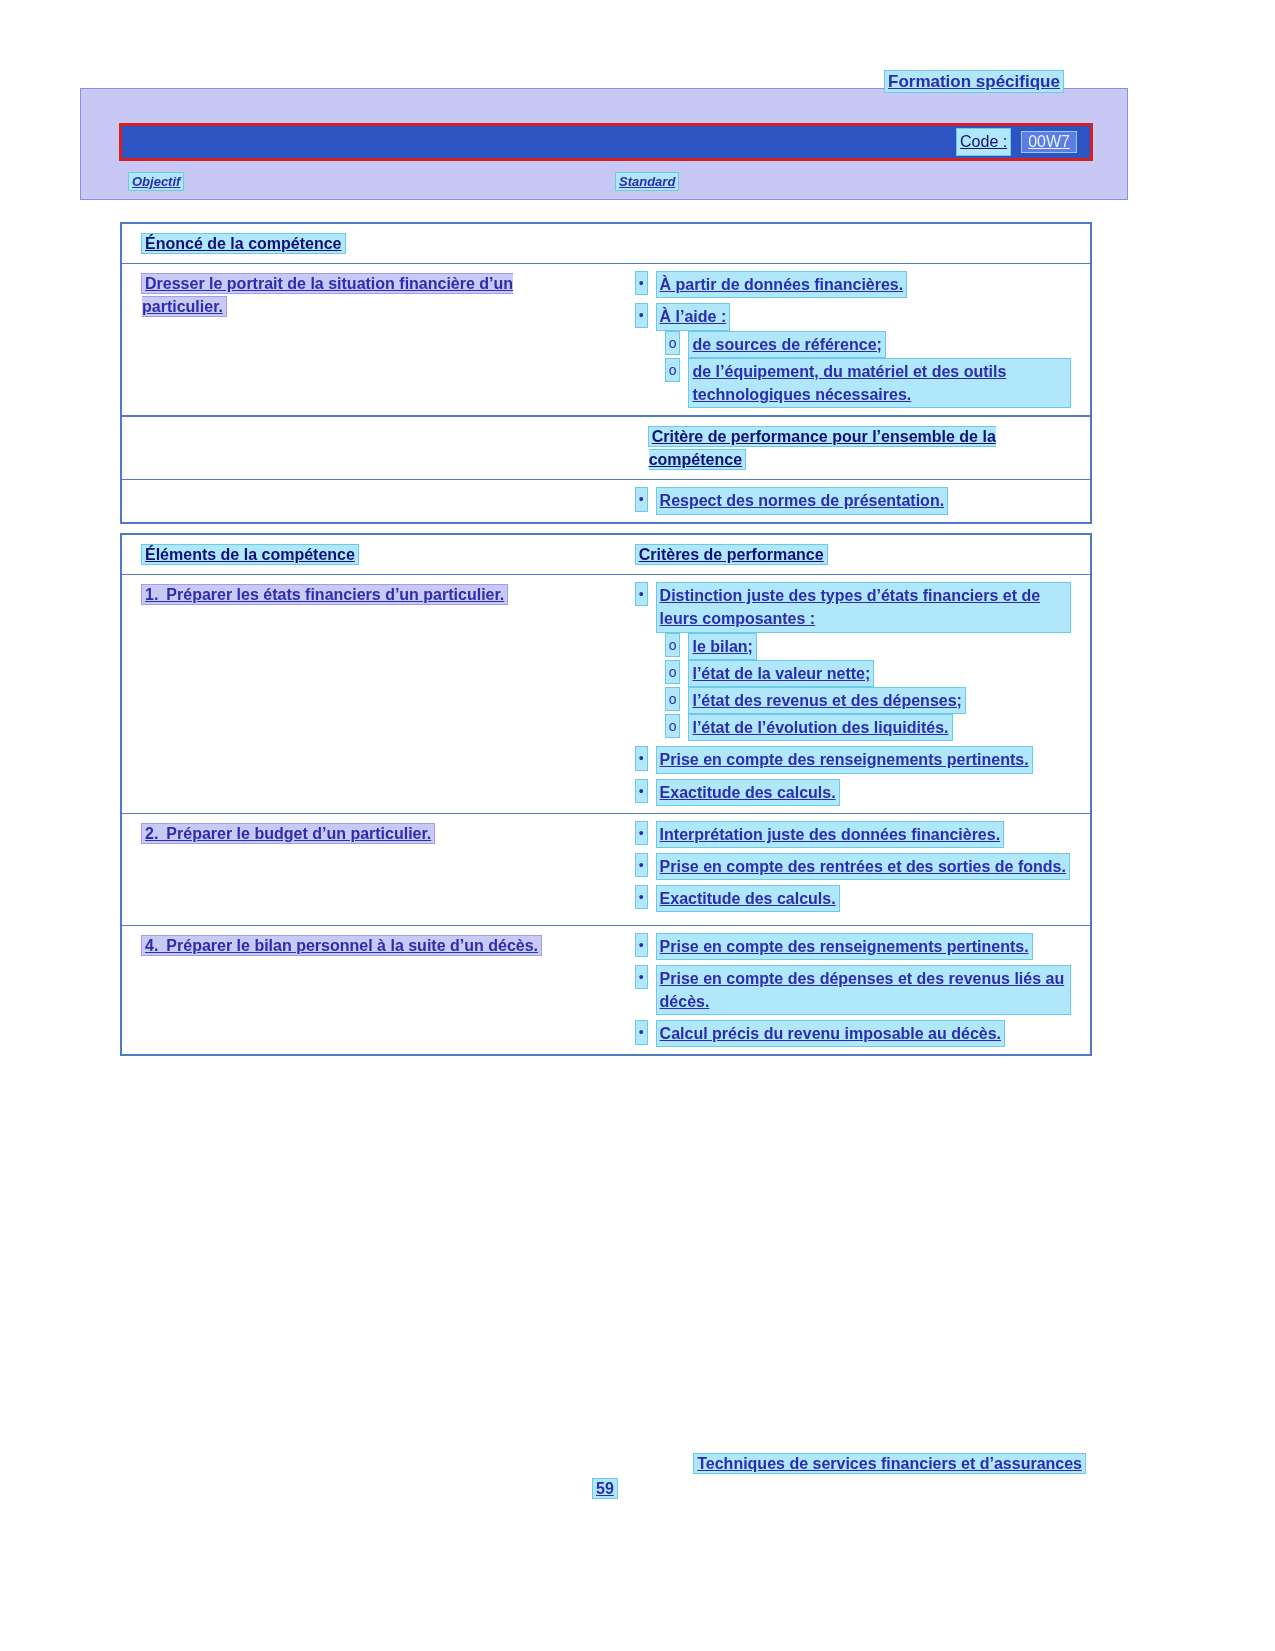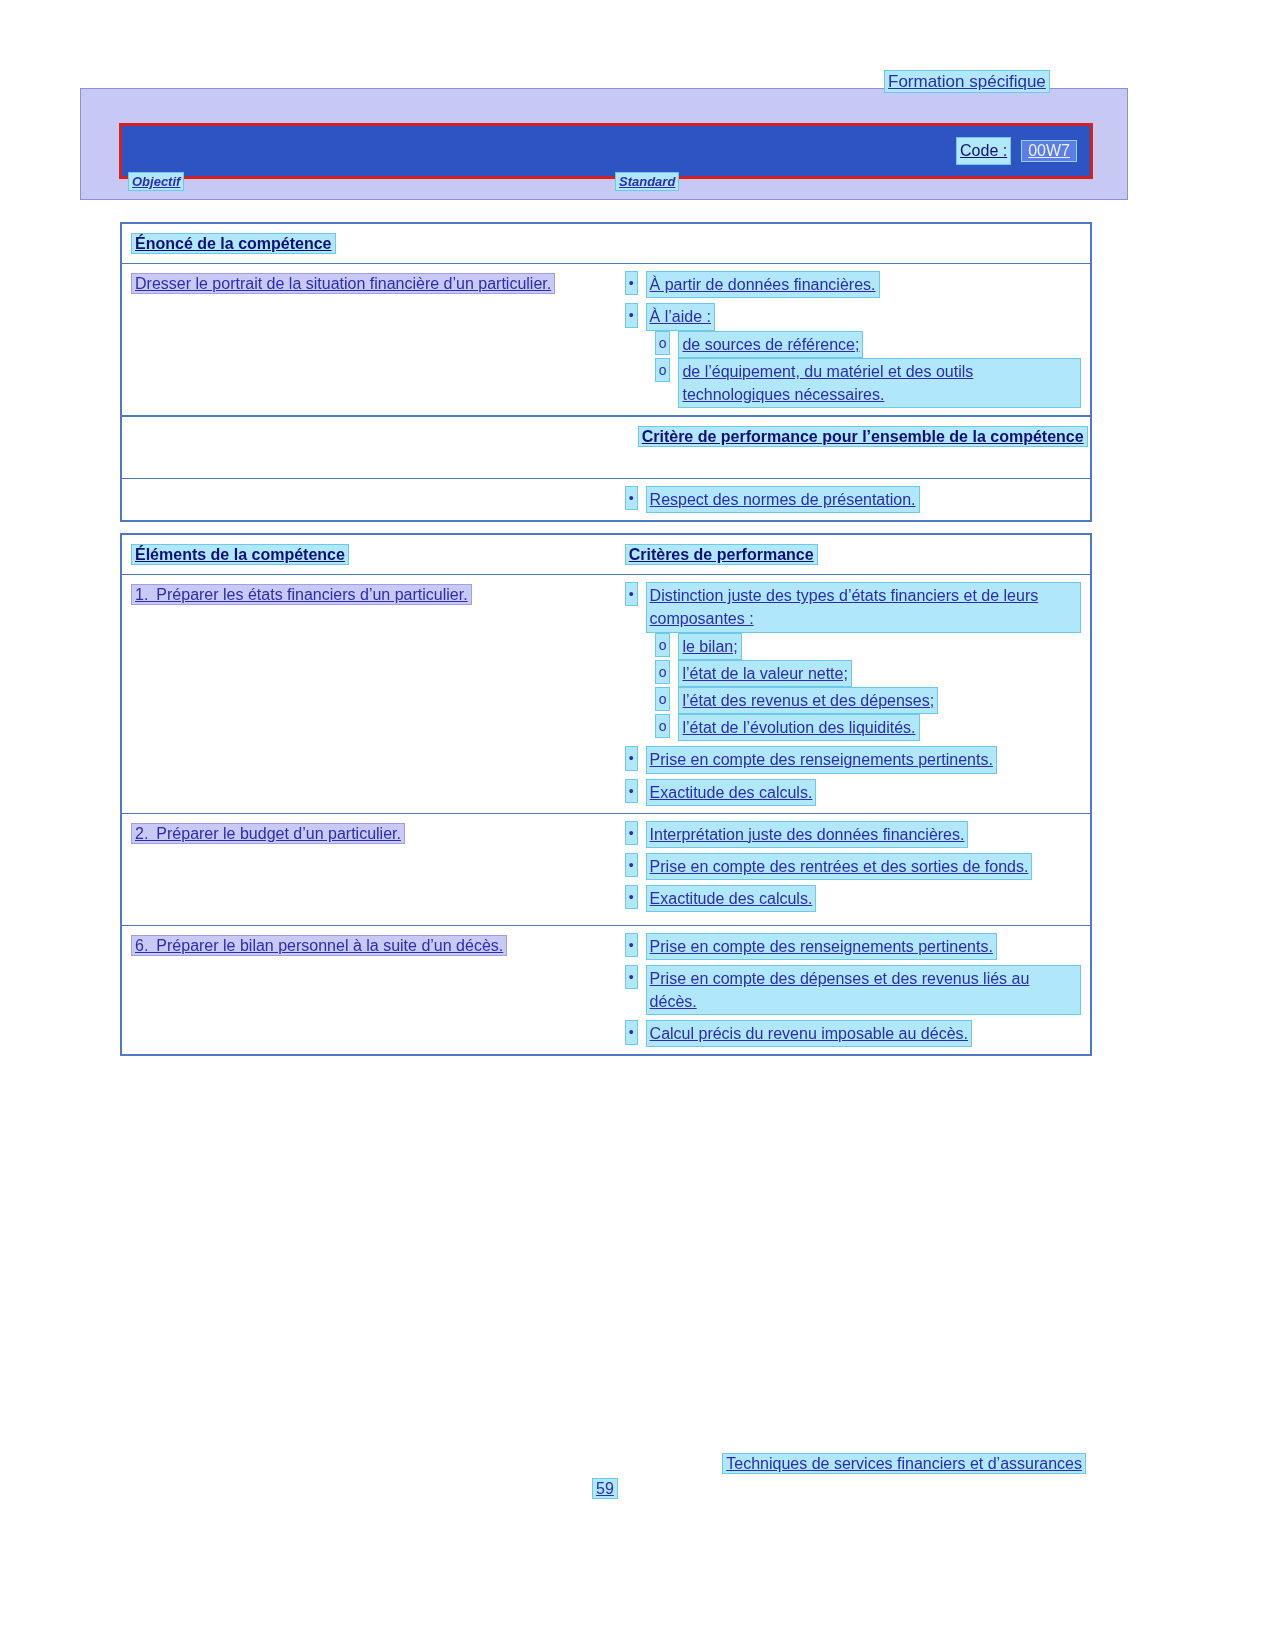--- a/index.html
+++ b/index.html
@@ -16,20 +16,21 @@
     overflow:hidden;
   }
 
   
   .hl {
     background:#b0e7fa;
     box-shadow:0 0 0 1px #6cc9e8;
     text-decoration:underline;
     padding:1px 3px;
     line-height:1.45;
+    font-weight:bold;
   }
   .hl.lav {
     background:#c9c9f5;
     box-shadow:0 0 0 1px #9f9fe8;
   }
   .bold { font-weight:bold; color:#0f0f78; }
 
   
   .formation {
     position:absolute;
@@ -49,21 +50,21 @@
     height:112px;
     background:#c8c8f5;
     border:1px solid #8e8ee0;
     z-index:1;
   }
   .code-bar {
     position:absolute;
     left:38px;
     top:34px;
     width:974px;
-    height:56px;
+    height:38px;
     background:#2e54c4;
     border:3px solid #d42020;
     display:flex;
     align-items:center;
     justify-content:flex-end;
     gap:12px;
     padding-right:14px;
   }
   .code-label { color:#0f0f78; font-weight:normal; }
   .code-value {
@@ -93,21 +94,21 @@
     background:#ffffff;
   }
   .tbl1 { top:222px; }
   .tbl2 { top:415px; }
   .tbl3 { top:533px; }
 
   .row {
     display:grid;
     grid-template-columns:51% 49%;
   }
-  .cell { padding:8px 10px; }
+  .cell { padding:8px 20px; }
   .hdr { border-bottom:1px solid #4f7ac2; min-height:38px; }
   .tbl2 .hdr { min-height:62px;gap:13px; }
   .tbl1 .body { min-height:131px; }
   .tbl2 .body { min-height:37px; }
   .tbl3 .body { border-bottom:1px solid #4f7ac2; }
   .tbl3 .body:last-child { border-bottom:none; }
   .tbl3 .body.r1 { min-height:216px; }
   .tbl3 .body.r2 { min-height:112px; }
   .tbl3 .body.r3 { min-height:116px; }
 
@@ -272,21 +273,21 @@
   </div>
           <div class="bline lvl1">
     <span class="mark">•</span>
     <span class="btxt hl">Exactitude des calculs.</span>
   </div>
         </div>
     </div>
 
     <div class="row body r3">
       <div class="cell">
-        <span class="hl lav">6. Préparer le bilan personnel à la suite d’un décès.</span>
+        <span class="hl lav">4. Préparer le bilan personnel à la suite d’un décès.</span>
       </div>
       <div class="cell">
           <div class="bline lvl1">
     <span class="mark">•</span>
     <span class="btxt hl">Prise en compte des renseignements pertinents.</span>
   </div>
           <div class="bline lvl1">
     <span class="mark">•</span>
     <span class="btxt hl">Prise en compte des dépenses et des revenus liés au décès.</span>
   </div>

